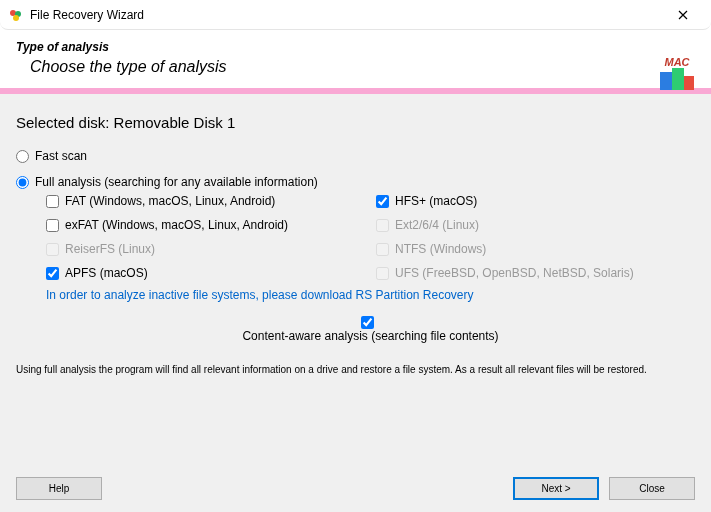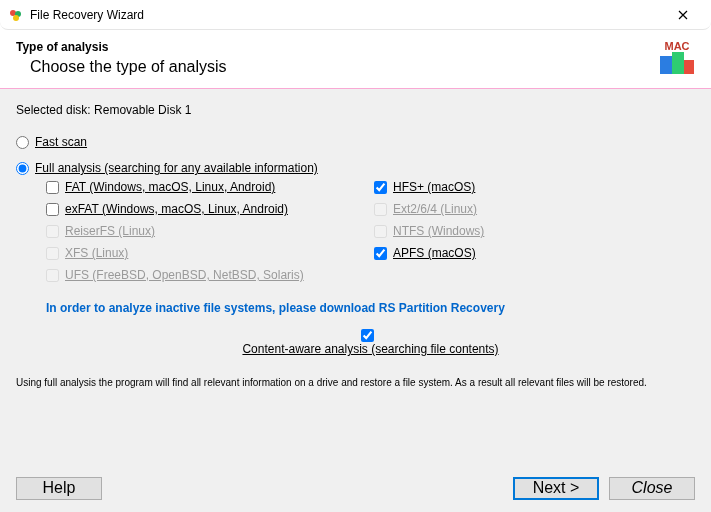--- a/index.html
+++ b/index.html
@@ -30,87 +30,87 @@
 .titlebar .close {
   margin-left: auto;
   width: 40px; height: 30px;
   display: flex; align-items: center; justify-content: center;
   font-size: 14px;
 }
 
 .header {
   padding: 10px 16px 12px 16px;
   position: relative;
-  border-bottom: 1px solid #f9a8d4;
+  border-bottom: 6px solid #f9a8d4;
   background: #fff;
+  font-style: italic;
 }
 .header h2 { font-size: 12px; font-weight: bold; margin-bottom: 4px; }
 .header .sub { font-size: 16px; padding-left: 14px; }
 .header .logo {
-  position: absolute; right: 14px; top: 8px;
+  position: absolute; right: 14px; top: 24px;
   width: 40px; height: 40px;
 }
 
 .content {
   padding: 14px 16px 8px 16px;
   background: #f0f0f0;
   height: calc(512px - 30px - 54px - 48px);
   overflow: hidden;
 }
-.selected-disk { font-size: 12px; margin-bottom: 18px; }
+.selected-disk { font-size: 15px; margin-bottom: 18px; margin-top: 6px; }
 
 .radio-row { display: flex; align-items: center; margin-bottom: 5px; }
 .radio-row input[type=radio] { margin-right: 6px; width: 13px; height: 13px; }
 .radio-row.spaced { margin-bottom: 12px; }
 
 .fs-grid {
   padding-left: 30px;
   display: grid;
   grid-template-columns: 320px 1fr;
   row-gap: 10px;
   column-gap: 10px;
   margin-bottom: 8px;
-  gap: 8px;
 }
 .fs-item { display: flex; align-items: center; }
 .fs-item input[type=checkbox] { margin-right: 6px; width: 13px; height: 13px; }
 .fs-item.disabled { color: #9a9a9a; }
 .fs-item.disabled input[type=checkbox] { opacity: 0.55; }
 
-.link-row { padding-left: 30px; margin-top: 19px; margin-bottom: 14px; font-weight: bold; }
+.link-row { padding-left: 30px; margin-top: 8px; margin-bottom: 14px; }
 .link-row a { color: #0066cc; text-decoration: none; font-size: 12px; }
 
 .content-aware { padding-left: 30px; display: flex; align-items: center; margin-bottom: 20px; flex-direction: column; }
 .content-aware input[type=checkbox] { margin-right: 6px; width: 13px; height: 13px; }
 
 .description { font-size: 10px; line-height: 1.3; }
 
 .footer {
   position: absolute; bottom: 0; left: 0; right: 0;
   height: 48px;
   background: #f0f0f0;
   display: flex;
   align-items: center;
   padding: 0 16px;
 }
 .btn {
   min-width: 86px;
   height: 23px;
   background: #e1e1e1;
   border: 1px solid #adadad;
-  font-size: 16px;
+  font-size: 10px;
   font-family: inherit;
   cursor: pointer;
   padding: 0 10px;
 }
 .btn.primary { border: 2px solid #0078d7; }
 .footer .spacer { flex: 1; }
-.footer .btn + .btn { margin-left: 10px; font-style: italic; }
-
-label { cursor: default; text-decoration: underline; }
+.footer .btn + .btn { margin-left: 10px; }
+
+label { cursor: default; }
 </style>
 </head>
 <body>
 
 <div class="titlebar">
   <span class="app-icon">
     <svg width="16" height="16" viewBox="0 0 16 16">
       <circle cx="5" cy="6" r="3" fill="#e74c3c"></circle>
       <circle cx="10" cy="7" r="3" fill="#27ae60"></circle>
       <circle cx="8" cy="11" r="3" fill="#f1c40f"></circle>
@@ -171,24 +171,20 @@
 
     <label class="fs-item disabled">
       <input type="checkbox" disabled="" style="">
       <span>ReiserFS (Linux)</span>
     </label>
     <label class="fs-item disabled">
       <input type="checkbox" disabled="" style="">
       <span>NTFS (Windows)</span>
     </label>
 
-    <label class="fs-item disabled">
-      <input type="checkbox" disabled="" style="">
-      <span>XFS (Linux)</span>
-    </label>
 
     <label class="fs-item">
       <input type="checkbox" checked="" style="">
       <span>APFS (macOS)</span>
     </label>
     <label class="fs-item disabled">
       <input type="checkbox" disabled="" style="">
       <span>UFS (FreeBSD, OpenBSD, NetBSD, Solaris)</span>
     </label>
   </div>

